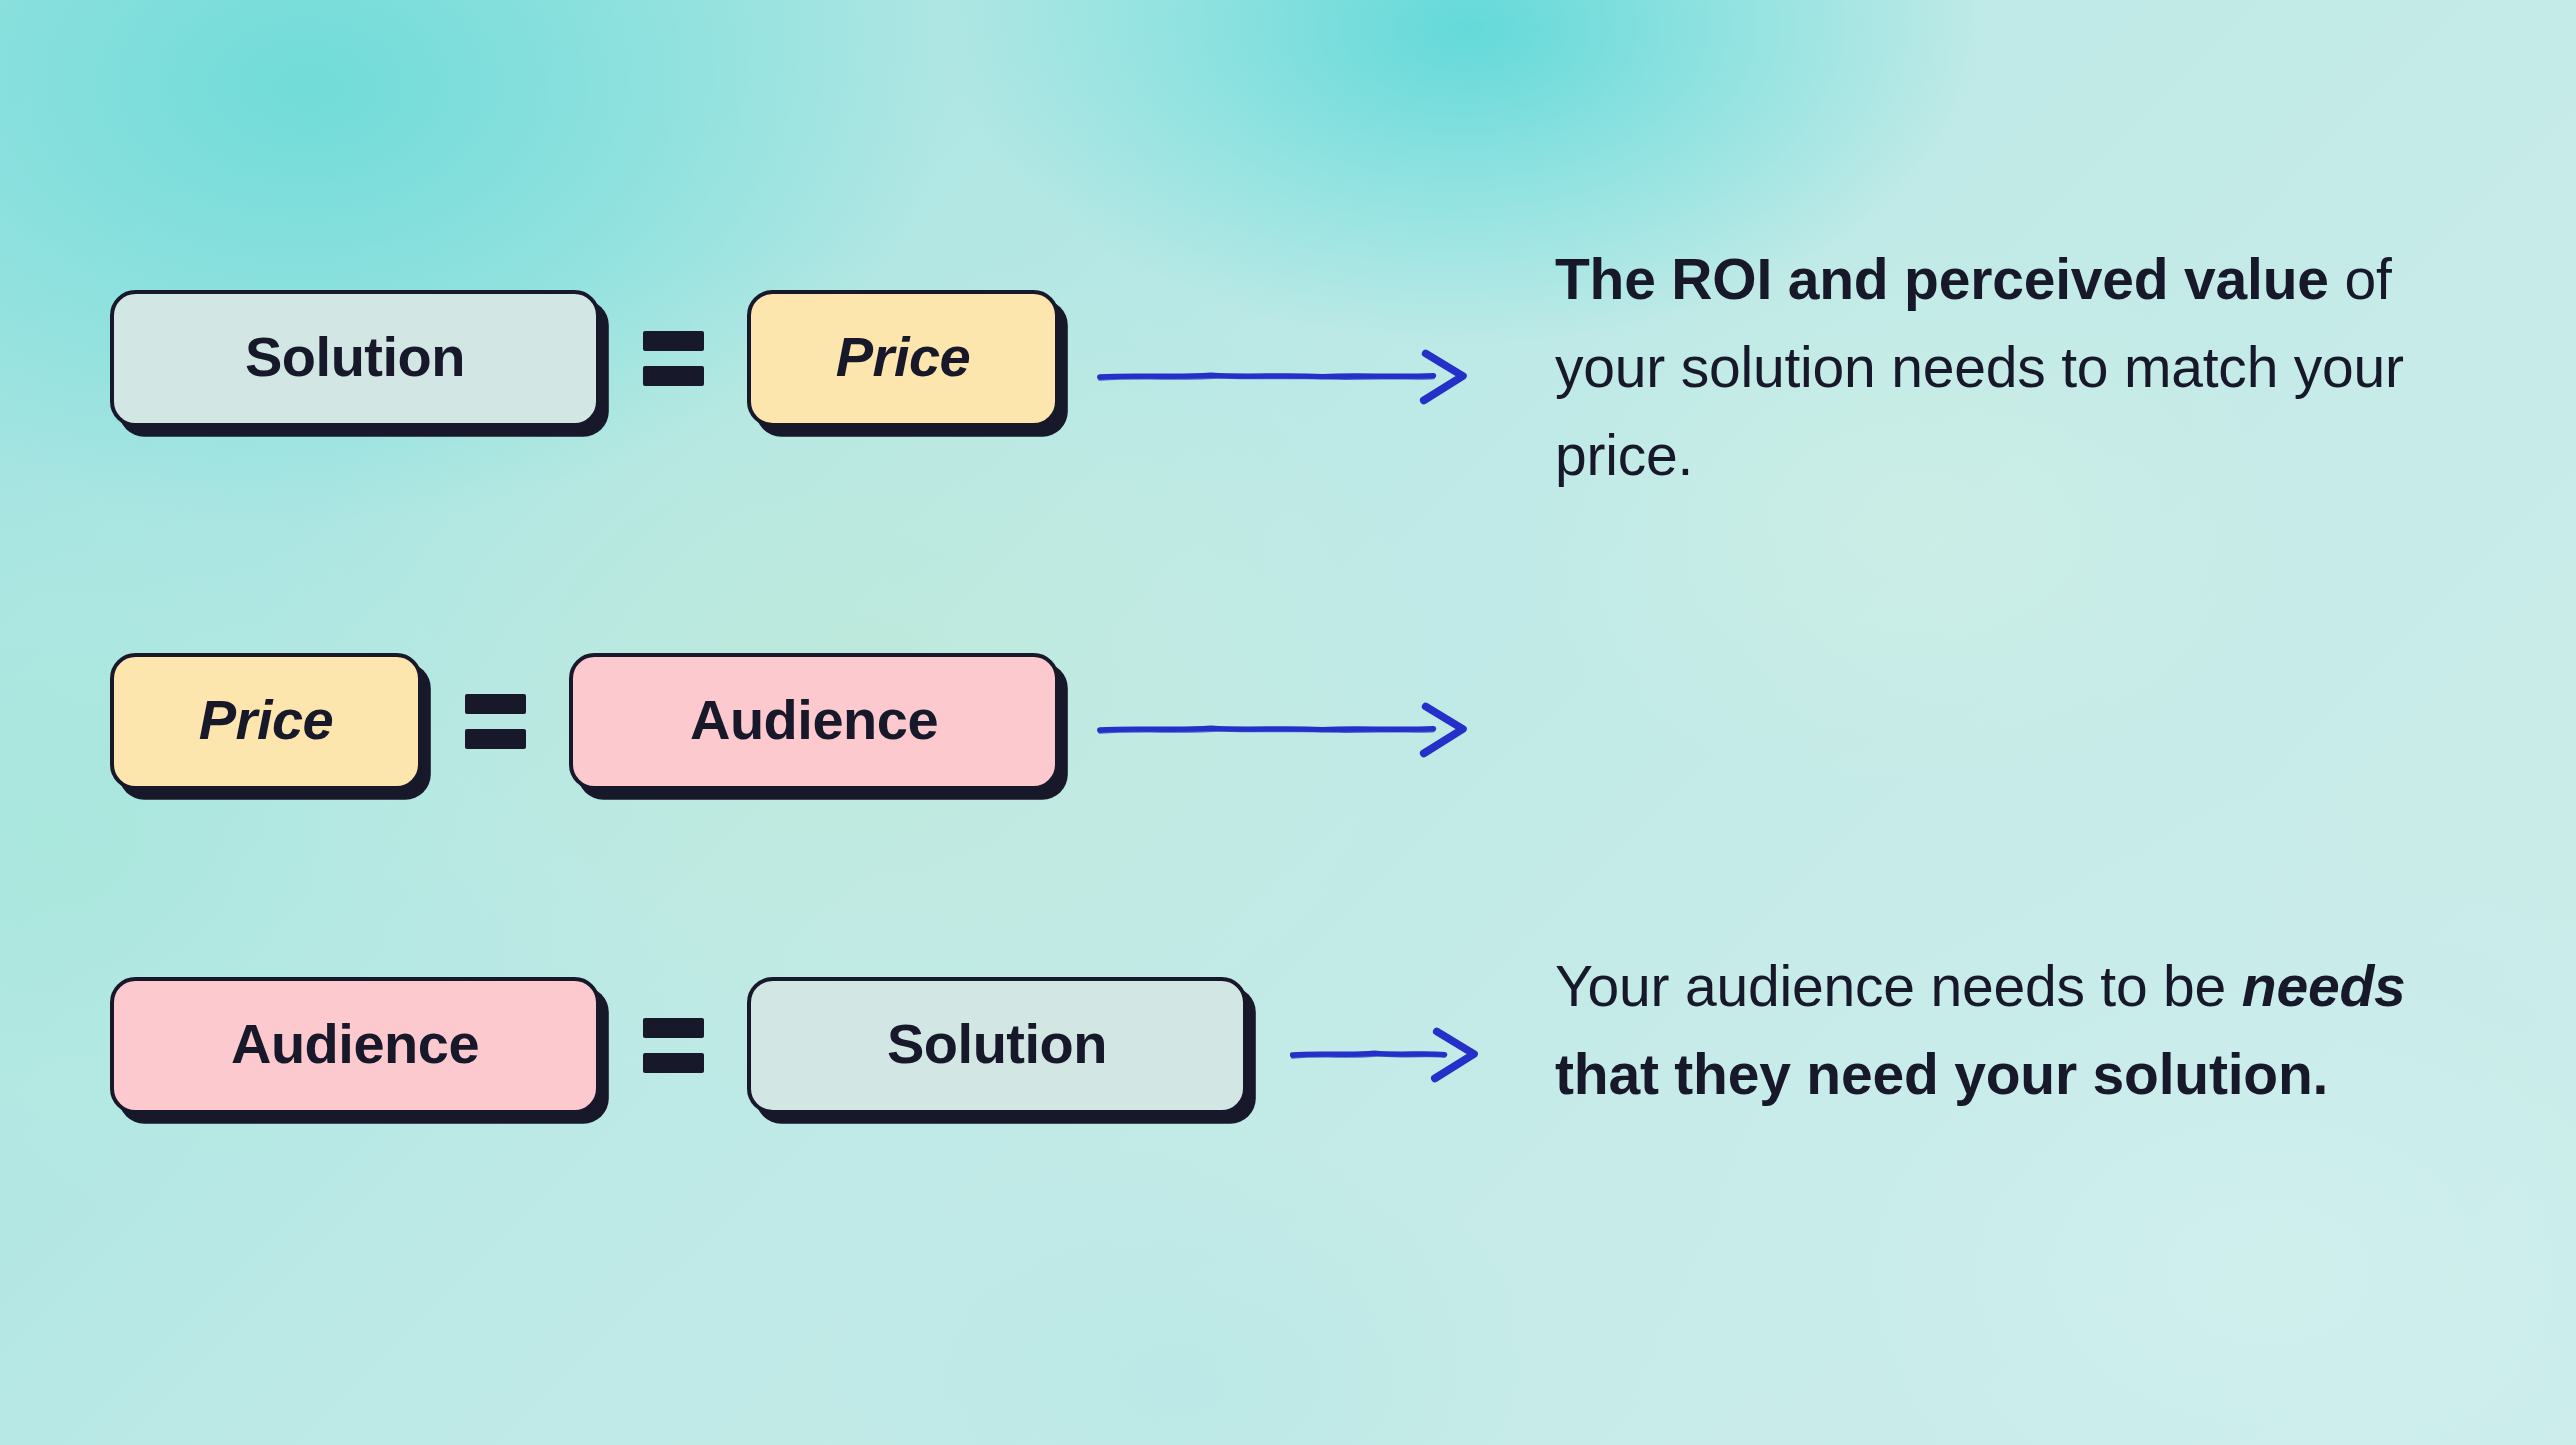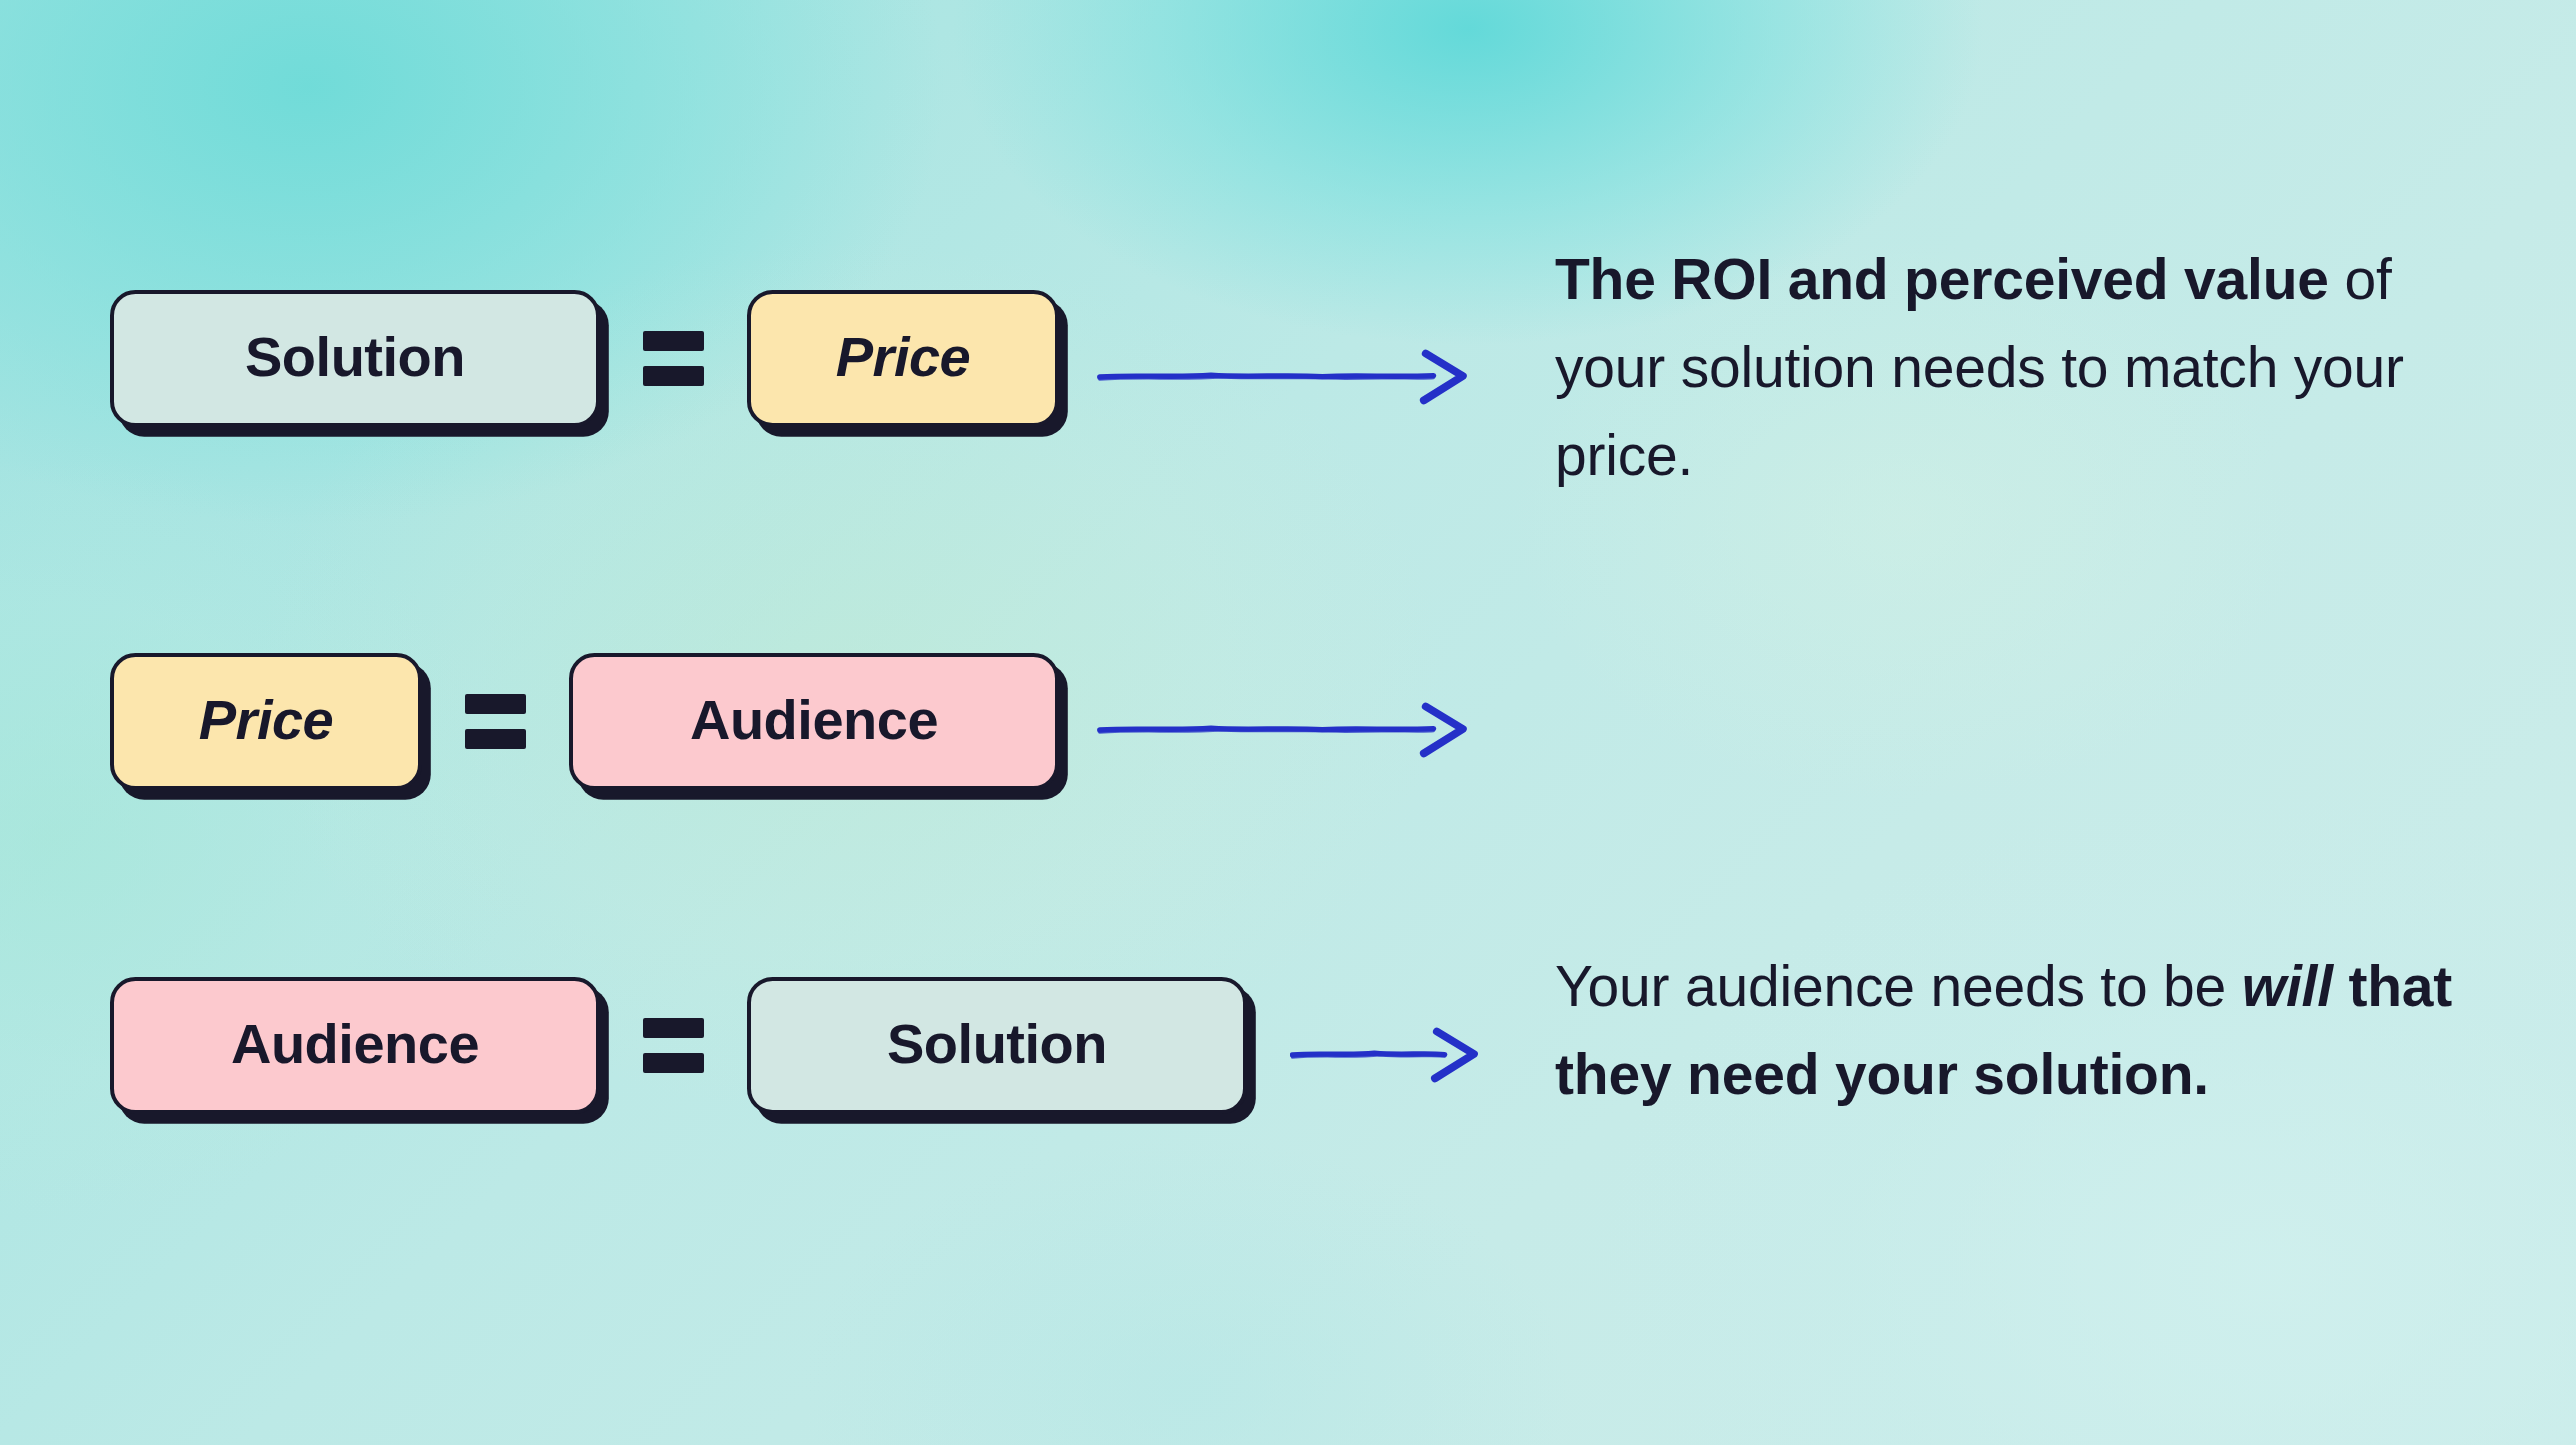--- a/index.html
+++ b/index.html
@@ -245,17 +245,17 @@
     </div>
   </div>
 
   <svg class="arrow" id="arrow-3" viewBox="0 0 205 84">
     <path d="M2,44 C30,41.5 58,45 86,42.2 C114,44.6 136,41.6 158,43.6" fill="none" stroke="#2430C8" stroke-width="5.5" stroke-linecap="round"></path>
     <path d="M2,46.4 C32,43.6 62,47 92,44 C122,46.6 146,43.4 158,45.4" fill="none" stroke="#2430C8" stroke-width="3" stroke-linecap="round" opacity="0.75"></path>
     <path d="M150,20 L188,43 L148,68" fill="none" stroke="#2430C8" stroke-width="8" stroke-linecap="round" stroke-linejoin="round"></path>
   </svg>
 
   <div class="note" id="note-3">
-    <span class="seg">Your audience needs to be </span><i class="seg">will</i><b class="seg"> that they need your solution.</b>
+    <span class="seg">Your audience needs to be </span><i class="seg">needs</i><b class="seg"> that they need your solution.</b>
   </div>
 
 </div>
 
 
 </body></html>

